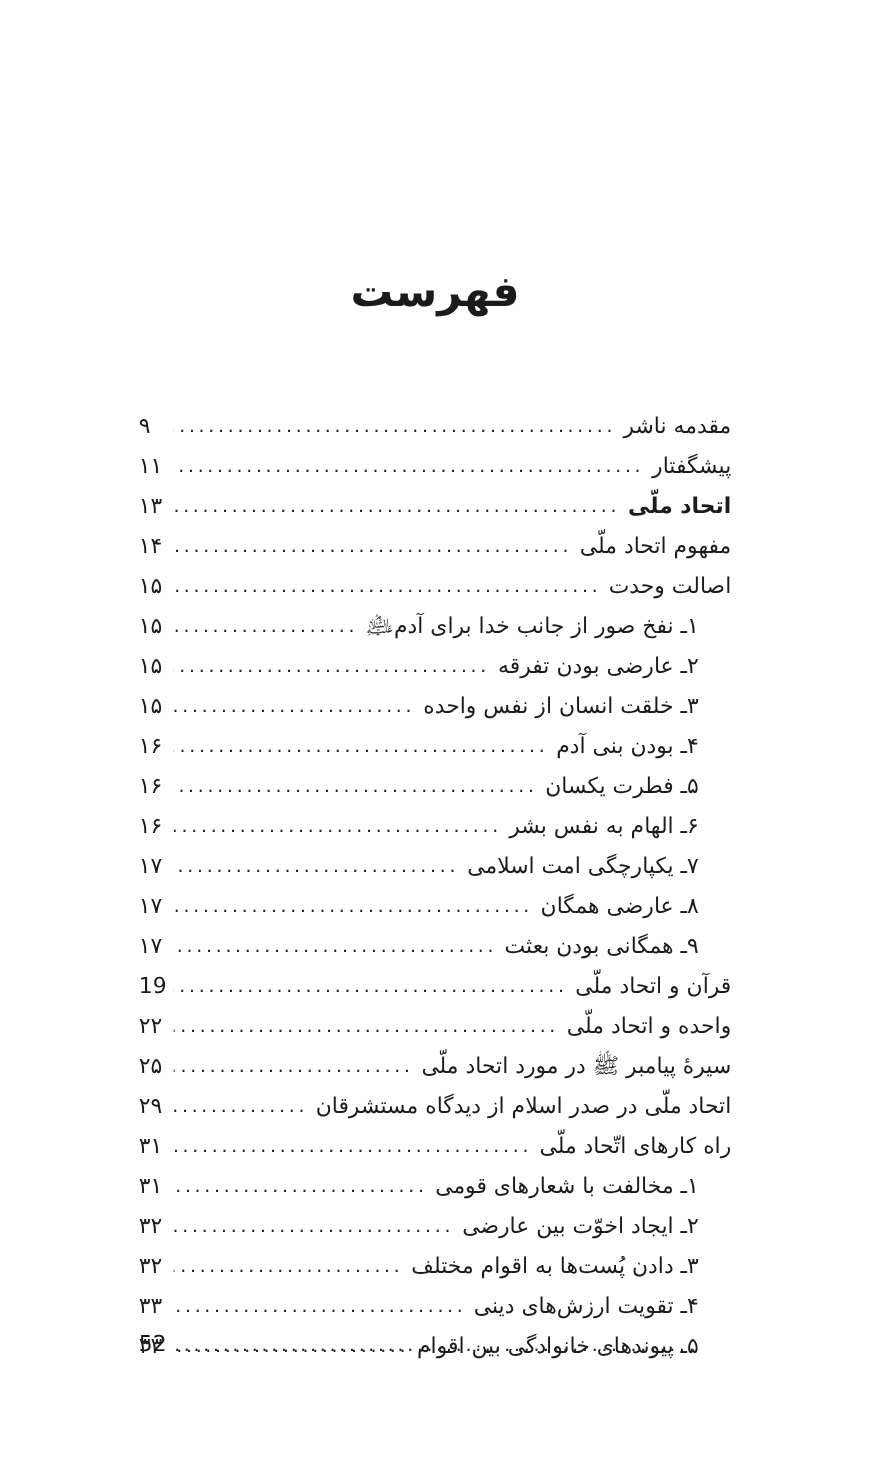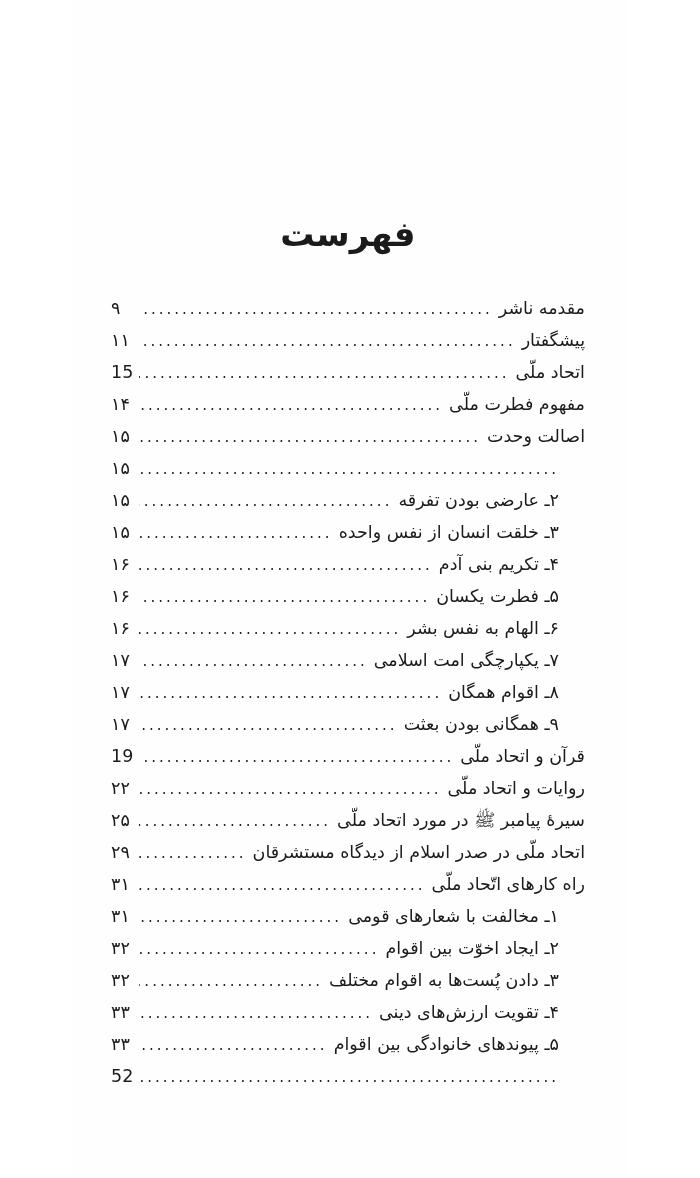--- a/index.html
+++ b/index.html
@@ -37,24 +37,25 @@
     height: 32px;
     line-height: 32px;
     font-size: 17.5px;
     column-gap: 6px;
     white-space: nowrap;
   }
   .row.indent {
     padding-right: 26px;
   }
   .row.bold .label {
-    font-weight: 400;
+    font-weight: 700;
   }
   .label {
     flex: 0 0 auto;
+    margin-top: 33px;
   }
   .leader {
     flex: 1 1 auto;
     overflow: hidden;
     position: relative;
     direction: rtl;
     font-size: 15px;
     color: #222222;
   }
   .leader::after {
@@ -80,83 +81,84 @@
     <span class="pagenum">۹</span>
   </div>
       <div class="row">
     <span class="label">پیشگفتار</span>
     <span class="leader"></span>
     <span class="pagenum">۱۱</span>
   </div>
       <div class="row bold">
     <span class="label">اتحاد ملّی</span>
     <span class="leader"></span>
-    <span class="pagenum">15</span>
-  </div>
-      <div class="row">
-    <span class="label">مفهوم فطرت ملّی</span>
+    <span class="pagenum">۱۳</span>
+  </div>
+      <div class="row">
+    <span class="label">مفهوم اتحاد ملّی</span>
     <span class="leader"></span>
     <span class="pagenum">۱۴</span>
   </div>
       <div class="row">
     <span class="label">اصالت وحدت</span>
     <span class="leader"></span>
     <span class="pagenum">۱۵</span>
   </div>
       <div class="row indent">
+    <span class="label">۱ـ نفخ صور از جانب خدا برای آدم﵇</span>
     <span class="leader"></span>
     <span class="pagenum">۱۵</span>
   </div>
       <div class="row indent">
     <span class="label">۲ـ عارضی بودن تفرقه</span>
     <span class="leader"></span>
     <span class="pagenum">۱۵</span>
   </div>
       <div class="row indent">
     <span class="label">۳ـ خلقت انسان از نفس واحده</span>
     <span class="leader"></span>
     <span class="pagenum">۱۵</span>
   </div>
       <div class="row indent">
-    <span class="label">۴ـ تکریم بنی آدم</span>
+    <span class="label">۴ـ بودن بنی آدم</span>
     <span class="leader"></span>
     <span class="pagenum">۱۶</span>
   </div>
       <div class="row indent">
     <span class="label">۵ـ فطرت یکسان</span>
     <span class="leader"></span>
     <span class="pagenum">۱۶</span>
   </div>
       <div class="row indent">
     <span class="label">۶ـ الهام به نفس بشر</span>
     <span class="leader"></span>
     <span class="pagenum">۱۶</span>
   </div>
       <div class="row indent">
     <span class="label">۷ـ یکپارچگی امت اسلامی</span>
     <span class="leader"></span>
     <span class="pagenum">۱۷</span>
   </div>
       <div class="row indent">
-    <span class="label">۸ـ اقوام همگان</span>
+    <span class="label">۸ـ عارضی همگان</span>
     <span class="leader"></span>
     <span class="pagenum">۱۷</span>
   </div>
       <div class="row indent">
     <span class="label">۹ـ همگانی بودن بعثت</span>
     <span class="leader"></span>
     <span class="pagenum">۱۷</span>
   </div>
       <div class="row">
     <span class="label">قرآن و اتحاد ملّی</span>
     <span class="leader"></span>
     <span class="pagenum">19</span>
   </div>
       <div class="row">
-    <span class="label">روایات و اتحاد ملّی</span>
+    <span class="label">واحده و اتحاد ملّی</span>
     <span class="leader"></span>
     <span class="pagenum">۲۲</span>
   </div>
       <div class="row">
     <span class="label">سیرهٔ پیامبر ﷺ در مورد اتحاد ملّی</span>
     <span class="leader"></span>
     <span class="pagenum">۲۵</span>
   </div>
       <div class="row">
     <span class="label">اتحاد ملّی در صدر اسلام از دیدگاه مستشرقان</span>
@@ -167,21 +169,21 @@
     <span class="label">راه کارهای اتّحاد ملّی</span>
     <span class="leader"></span>
     <span class="pagenum">۳۱</span>
   </div>
       <div class="row indent">
     <span class="label">۱ـ مخالفت با شعارهای قومی</span>
     <span class="leader"></span>
     <span class="pagenum">۳۱</span>
   </div>
       <div class="row indent">
-    <span class="label">۲ـ ایجاد اخوّت بین اقوام</span>
+    <span class="label">۲ـ ایجاد اخوّت بین عارضی</span>
     <span class="leader"></span>
     <span class="pagenum">۳۲</span>
   </div>
       <div class="row indent">
     <span class="label">۳ـ دادن پُست‌ها به اقوام مختلف</span>
     <span class="leader"></span>
     <span class="pagenum">۳۲</span>
   </div>
       <div class="row indent">
     <span class="label">۴ـ تقویت ارزش‌های دینی</span>

